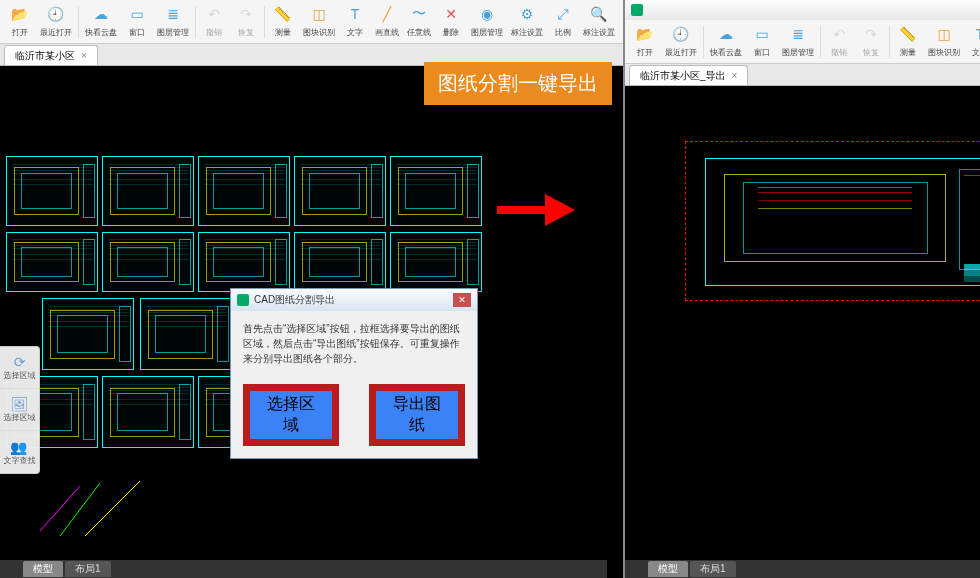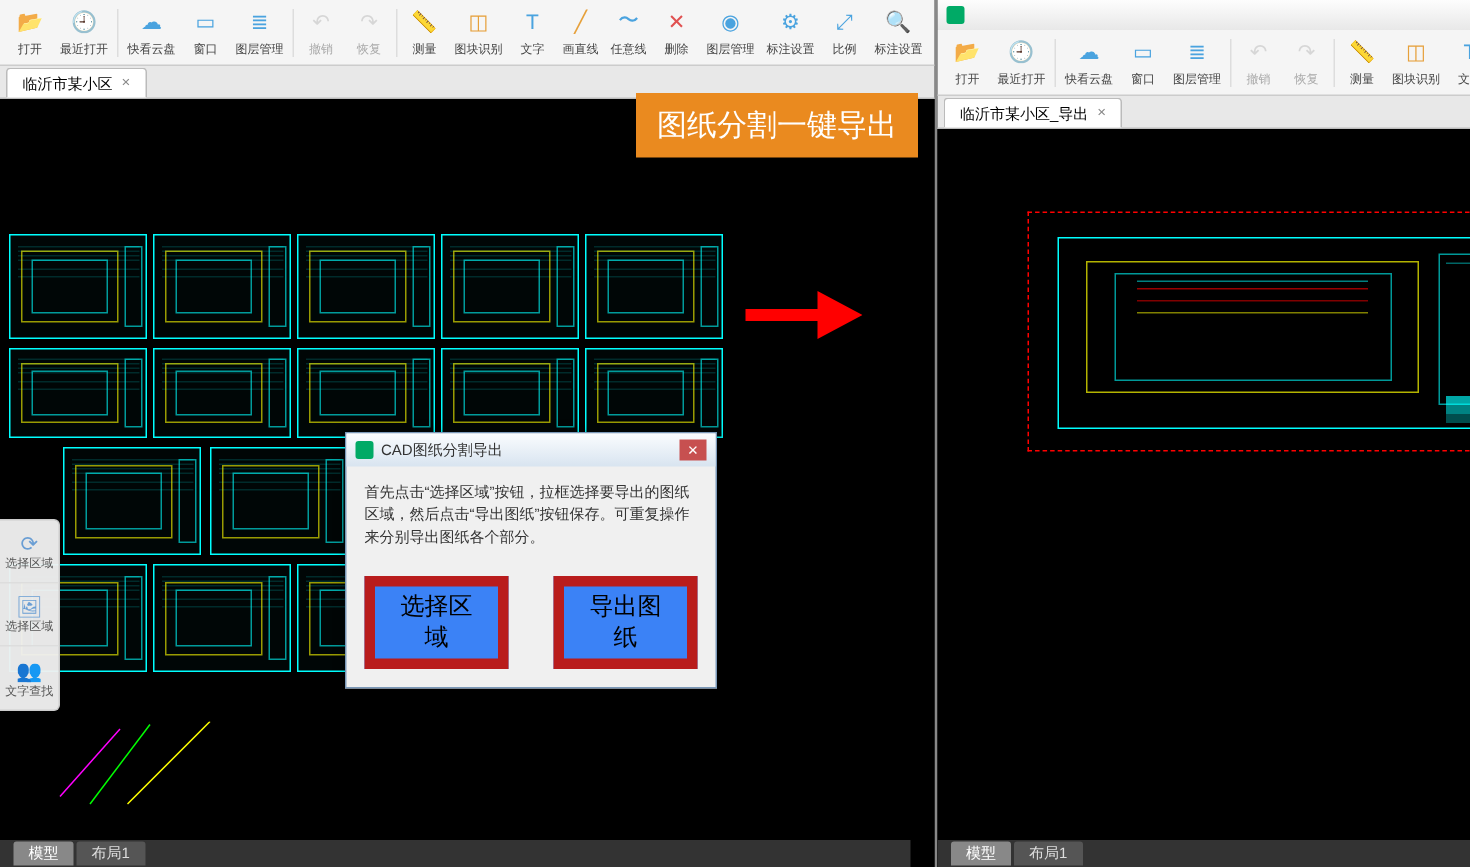--- a/index.html
+++ b/index.html
@@ -39,21 +39,21 @@
   .banner { position: absolute; left: 424px; top: 62px; padding: 8px 14px; background: #ea8a1f; color: #fff; font-size: 20px; font-weight: 500; z-index: 50; }
   .arrow { position: absolute; left: 495px; top: 190px; z-index: 40; }
   .arrow svg { display: block; }
   .sel-box { position: absolute; border: 1.5px dashed #f00; }
   .right-dwg { position: absolute; border: 1px solid #0ff; }
   .right-dwg .plan { position: absolute; inset: 12% 22% 18% 6%; border: 1px solid rgba(255,255,0,0.7); }
   .right-dwg .plan::before { content:""; position:absolute; inset:8%; border:1px solid rgba(0,255,255,0.6); }
   .right-dwg .plan::after { content:""; position:absolute; top:20%; left:15%; right:15%; height:1px; background:rgba(255,0,0,0.6); box-shadow: 0 8px 0 rgba(255,0,0,0.5), 0 16px 0 rgba(255,255,0,0.5), 0 -5px 0 rgba(0,255,255,0.5); }
   .right-dwg .tb { position: absolute; right:2%; top:8%; bottom:12%; width:16%; border:1px solid rgba(0,255,255,0.6); }
   .right-dwg .tb::before { content:""; position:absolute; inset:5% 10%; border-top:1px solid rgba(0,255,255,0.4); box-shadow: 0 6px 0 rgba(0,255,255,0.3), 0 12px 0 rgba(0,255,255,0.3), 0 18px 0 rgba(0,255,255,0.3); }
-  .bottom-tabs { position: absolute; bottom: 0; left: 0; right: 16px; height: 18px; background: #333; display: flex; align-items: center; padding-left: 9px; }
+  .bottom-tabs { position: absolute; bottom: 0; left: 0; right: 16px; height: 18px; background: #333; display: flex; align-items: center; padding-left: 23px; }
   .btab { padding: 1px 10px; font-size: 10px; background: #555; color: #ddd; margin-right: 2px; cursor: pointer; border-radius: 2px 2px 0 0; }
   .btab.active { background: #888; color: #fff; }
   .sketch-line { position: absolute; }
 </style>
 </head>
 <body>
 
 <div class="split">
 
   <div class="pane pane-left">

